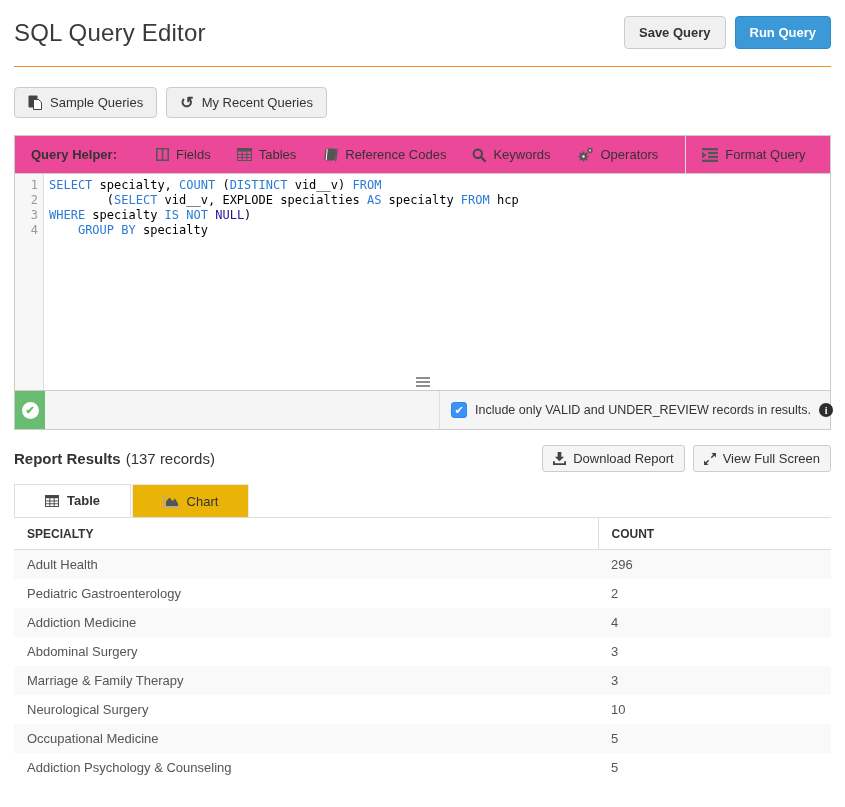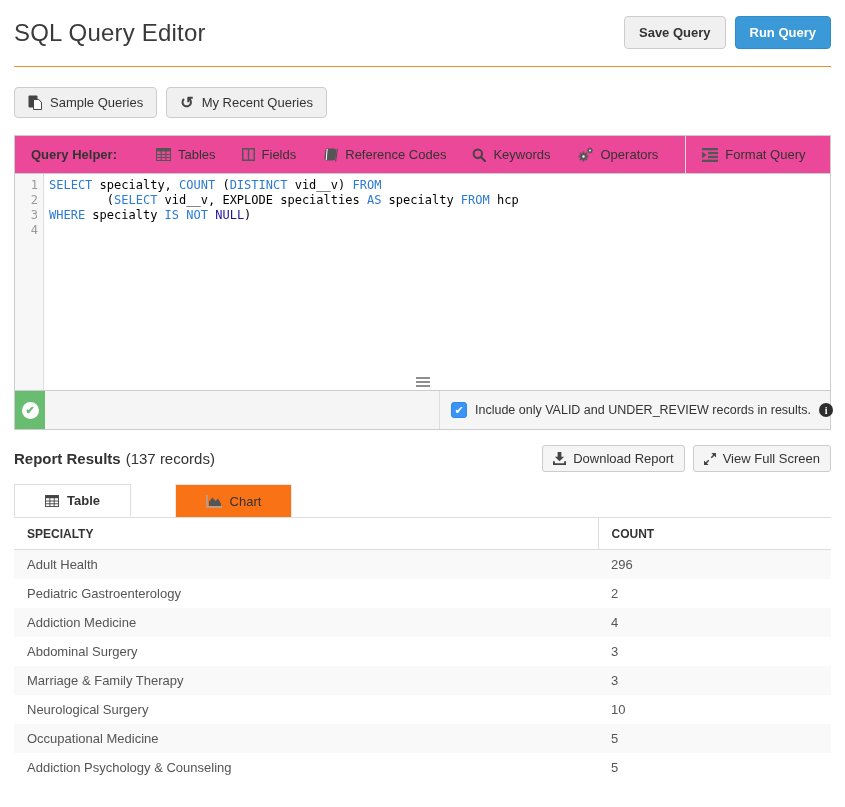--- a/index.html
+++ b/index.html
@@ -68,26 +68,26 @@
   
   .results-header { display:flex; align-items:center; margin-top:15px; height:27px; }
   .results-title { font-size:15px; font-weight:bold; color:#333; }
   .results-records { font-size:15px; color:#333; margin-left:5px; }
   .results-actions { margin-left:auto; display:flex; gap:8px; }
   .btn-sm { display:inline-flex; align-items:center; gap:7px; font-family:inherit; font-size:13px;
             padding:5px 10px; background:#f5f5f5; border:1px solid #ccc; border-radius:3px;
             color:#333; cursor:pointer; }
 
   
-  .tabs { display:flex; margin-top:12px; border-bottom:1px solid #ddd;gap:43px; }
+  .tabs { display:flex; margin-top:12px; border-bottom:1px solid #ddd; }
   .tab { width:117px; height:33px; display:flex; align-items:center; justify-content:center; gap:8px;
          font-size:13px; cursor:pointer; color:#333; }
   .tab.active { background:#fff; border:1px solid #ddd; border-bottom:1px solid #fff;
                 margin-bottom:-1px; font-weight:bold; }
-  .tab.inactive { background:#f97316; border:1px solid #e9e9e9; border-bottom:none; margin-left:1px; }
+  .tab.inactive { background:#eab308; border:1px solid #e9e9e9; border-bottom:none; margin-left:1px; }
 
   
   table.results { width:100%; border-collapse:collapse; }
   table.results th { text-align:left; font-size:12px; font-weight:bold; color:#333;
                      padding:9px 13px 8px; border-bottom:1px solid #ddd; }
   table.results th + th { border-left:1px solid #ddd; }
   table.results th:first-child { width:584px; }
   table.results td { font-size:13px; color:#555; padding:7px 13px; height:13px; }
   table.results tbody tr:nth-child(odd) { background:#f9f9f9; }
 
@@ -124,40 +124,40 @@
     </button>
   </div>
 
   <div class="query-panel">
 
     <div class="helper-bar">
       <span class="helper-label">Query Helper:</span>
 
       <span class="helper-item">
         <span>
+          <svg width="13" height="13" viewBox="0 0 13 13">
+            <rect x="0.75" y="0.75" width="11.5" height="11.5" fill="none" stroke="#555" stroke-width="1.5"></rect>
+            <line x1="6.5" y1="0.75" x2="6.5" y2="12.25" stroke="#555" stroke-width="1.5"></line>
+          </svg>
+        </span>
+        <span>Fields</span>
+      </span>
+
+      <span class="helper-item">
+        <span>
           <svg width="15" height="13" viewBox="0 0 15 13">
             <rect x="0.5" y="0.5" width="14" height="12" fill="none" stroke="#555"></rect>
             <rect x="0.5" y="0.5" width="14" height="3" fill="#555"></rect>
             <line x1="5.2" y1="0.5" x2="5.2" y2="12.5" stroke="#555"></line>
             <line x1="9.9" y1="0.5" x2="9.9" y2="12.5" stroke="#555"></line>
             <line x1="0.5" y1="6.5" x2="14.5" y2="6.5" stroke="#555"></line>
             <line x1="0.5" y1="9.5" x2="14.5" y2="9.5" stroke="#555"></line>
           </svg>
         </span>
         <span>Tables</span>
-      </span>
-
-      <span class="helper-item">
-        <span>
-          <svg width="13" height="13" viewBox="0 0 13 13">
-            <rect x="0.75" y="0.75" width="11.5" height="11.5" fill="none" stroke="#555" stroke-width="1.5"></rect>
-            <line x1="6.5" y1="0.75" x2="6.5" y2="12.25" stroke="#555" stroke-width="1.5"></line>
-          </svg>
-        </span>
-        <span>Fields</span>
       </span>
 
       <span class="helper-item">
         <span>
           <svg width="16" height="14" viewBox="0 0 16 14">
             <path d="M4.5 0.5 H11 a2.5 2.5 0 0 1 2.5 2.5 V10 a2.5 2.5 0 0 1 -2.5 2.5 H4.5 a2 2 0 0 1 -2-2 V2.5 a2 2 0 0 1 2-2 Z" fill="#555" transform="skewX(-6) translate(1,0)"></path>
             <line x1="5.2" y1="1" x2="4.2" y2="12.2" stroke="#fff" stroke-width="1"></line>
             <line x1="15.4" y1="0.6" x2="13.6" y2="13.4" stroke="#555" stroke-width="1.2"></line>
           </svg>
         </span>
@@ -228,20 +228,21 @@
       <div class="gutter" id="gutter">
           <div>1</div>
           <div>2</div>
           <div>3</div>
           <div>4</div>
         </div>
       <div class="code-area" id="code-lines">
           <div class="code-line"><span class="tok-kw">SELECT</span><span> specialty, </span><span class="tok-kw">COUNT</span><span> (</span><span class="tok-kw">DISTINCT</span><span> vid__v) </span><span class="tok-kw">FROM</span></div>
           <div class="code-line"><span>        (</span><span class="tok-kw">SELECT</span><span> vid__v, EXPLODE specialties </span><span class="tok-kw">AS</span><span> specialty </span><span class="tok-kw">FROM</span><span> hcp</span></div>
           <div class="code-line"><span class="tok-kw">WHERE</span><span> specialty </span><span class="tok-kw">IS NOT</span><span> </span><span class="tok-atom">NULL</span><span>)</span></div>
+          <div class="code-line"><span>    </span><span class="tok-kw">GROUP BY</span><span> specialty</span></div>
         </div>
       <div class="drag-handle">
           <i></i>
           <i></i>
           <i></i>
         </div>
     </div>
 
     <div class="status-bar">
       <div class="status-ok">

